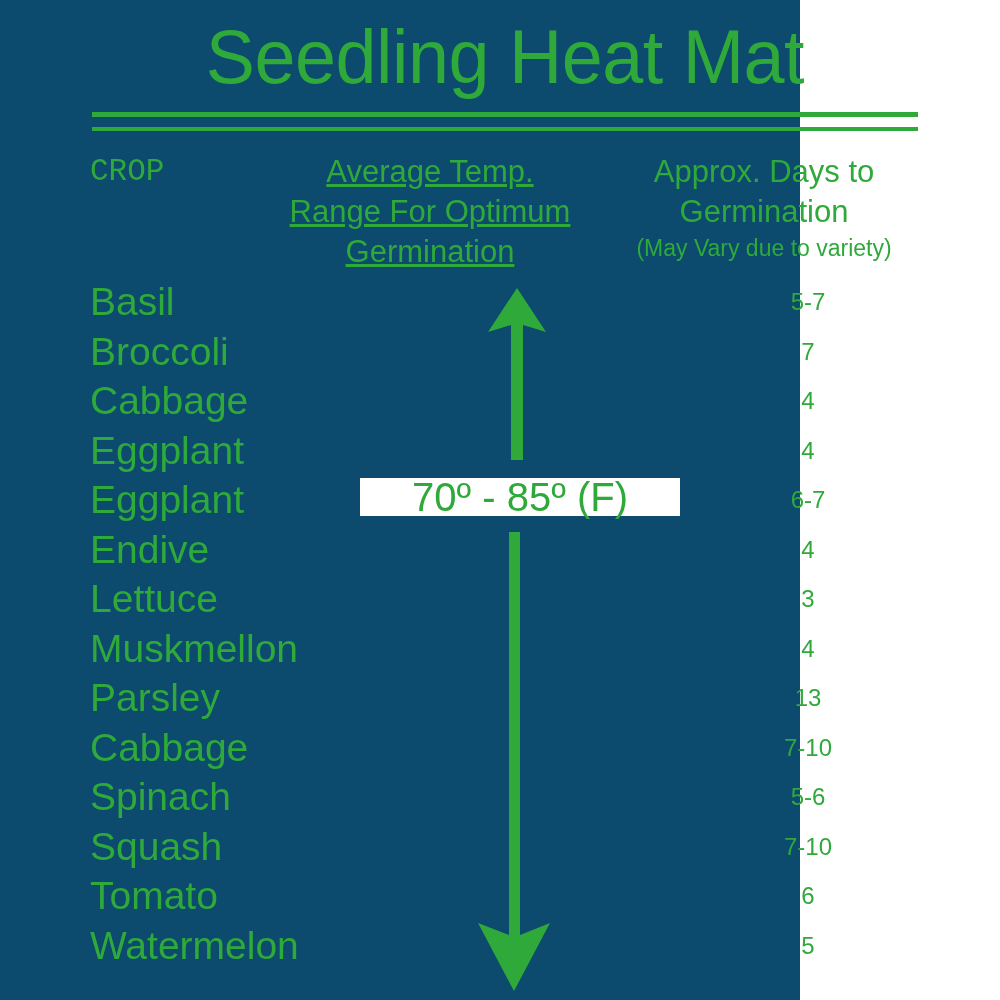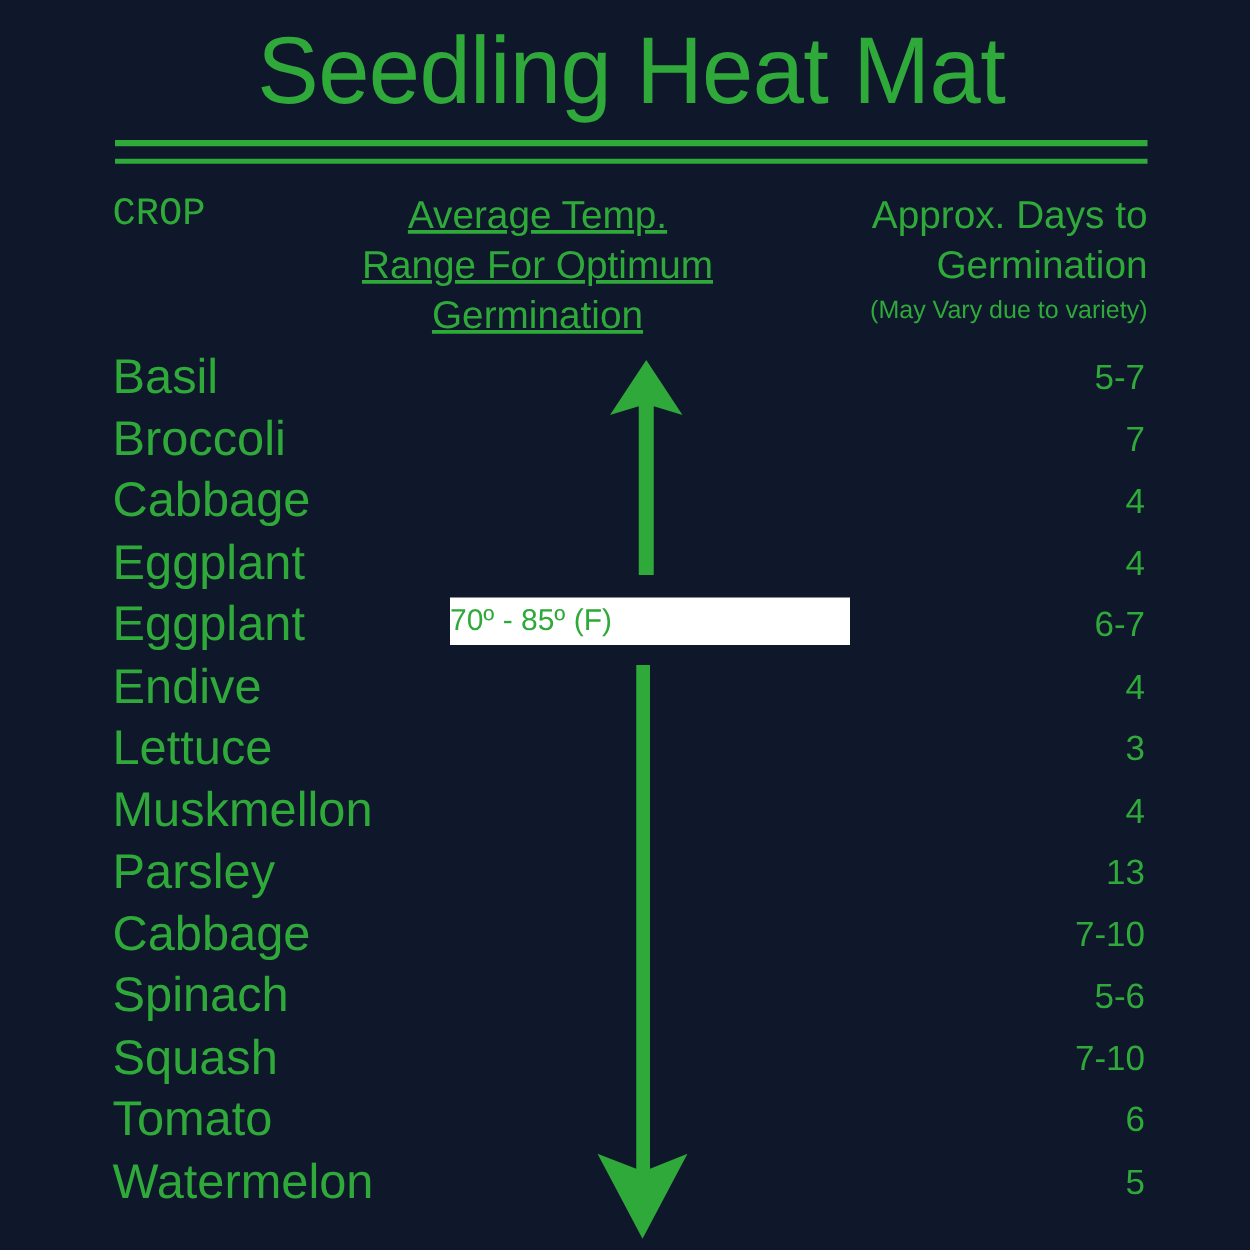--- a/index.html
+++ b/index.html
@@ -11,23 +11,23 @@
   body {
     width: 1000px;
     height: 1000px;
     overflow: hidden;
     font-family: "Liberation Sans", sans-serif;
     color: #2fa93a;
     -webkit-font-smoothing: antialiased;
   }
   #page {
     position: relative;
-    width: 1000px;
+    width: 800px;
     height: 1000px;
-    background: #0f172a;
+    background: #0c4a6e;
   }
 
   
   .title {
     position: absolute;
     left: 90px;
     top: 14px;
     width: 830px;
     text-align: center;
     font-size: 76px;
@@ -74,27 +74,27 @@
     font-size: 31px;
     line-height: 40px;
     color: #2fa93a;
     text-decoration: underline;
   }
   .hdr-days {
     position: absolute;
     left: 610px;
     top: 152px;
     width: 308px;
-    text-align: right;
+    text-align: center;
     font-size: 31px;
     line-height: 40px;
     color: #2fa93a;
   }
   .hdr-days .sub {
-    font-size: 20px;
+    font-size: 23px;
     line-height: 32px;
     display: block;
   }
 
   
   .rows {
     position: absolute;
     left: 0;
     top: 283px;
     width: 1000px;
@@ -110,42 +110,42 @@
     font-size: 39px;
     line-height: 38px;
     white-space: nowrap;
     color: #2fa93a;
   }
   .days {
     position: absolute;
     left: 700px;
     top: 0;
     width: 216px;
-    text-align: right;
-    font-size: 28px;
+    text-align: center;
+    font-size: 24px;
     line-height: 38px;
     color: #2fa93a;
   }
 
   
   .arrow-layer {
     position: absolute;
     left: 0;
     top: 0;
     width: 1000px;
     height: 1000px;
     pointer-events: none;
   }
   .temp-value {
     position: absolute;
     left: 360px;
     top: 478px;
     width: 320px;
-    text-align: left;
-    font-size: 24px;
+    text-align: center;
+    font-size: 40px;
     line-height: 38px;
     color: #2fa93a;
     background: #ffffff;
     z-index: 3;
     white-space: nowrap;
   }
 </style>
 </head>
 <body>
 

